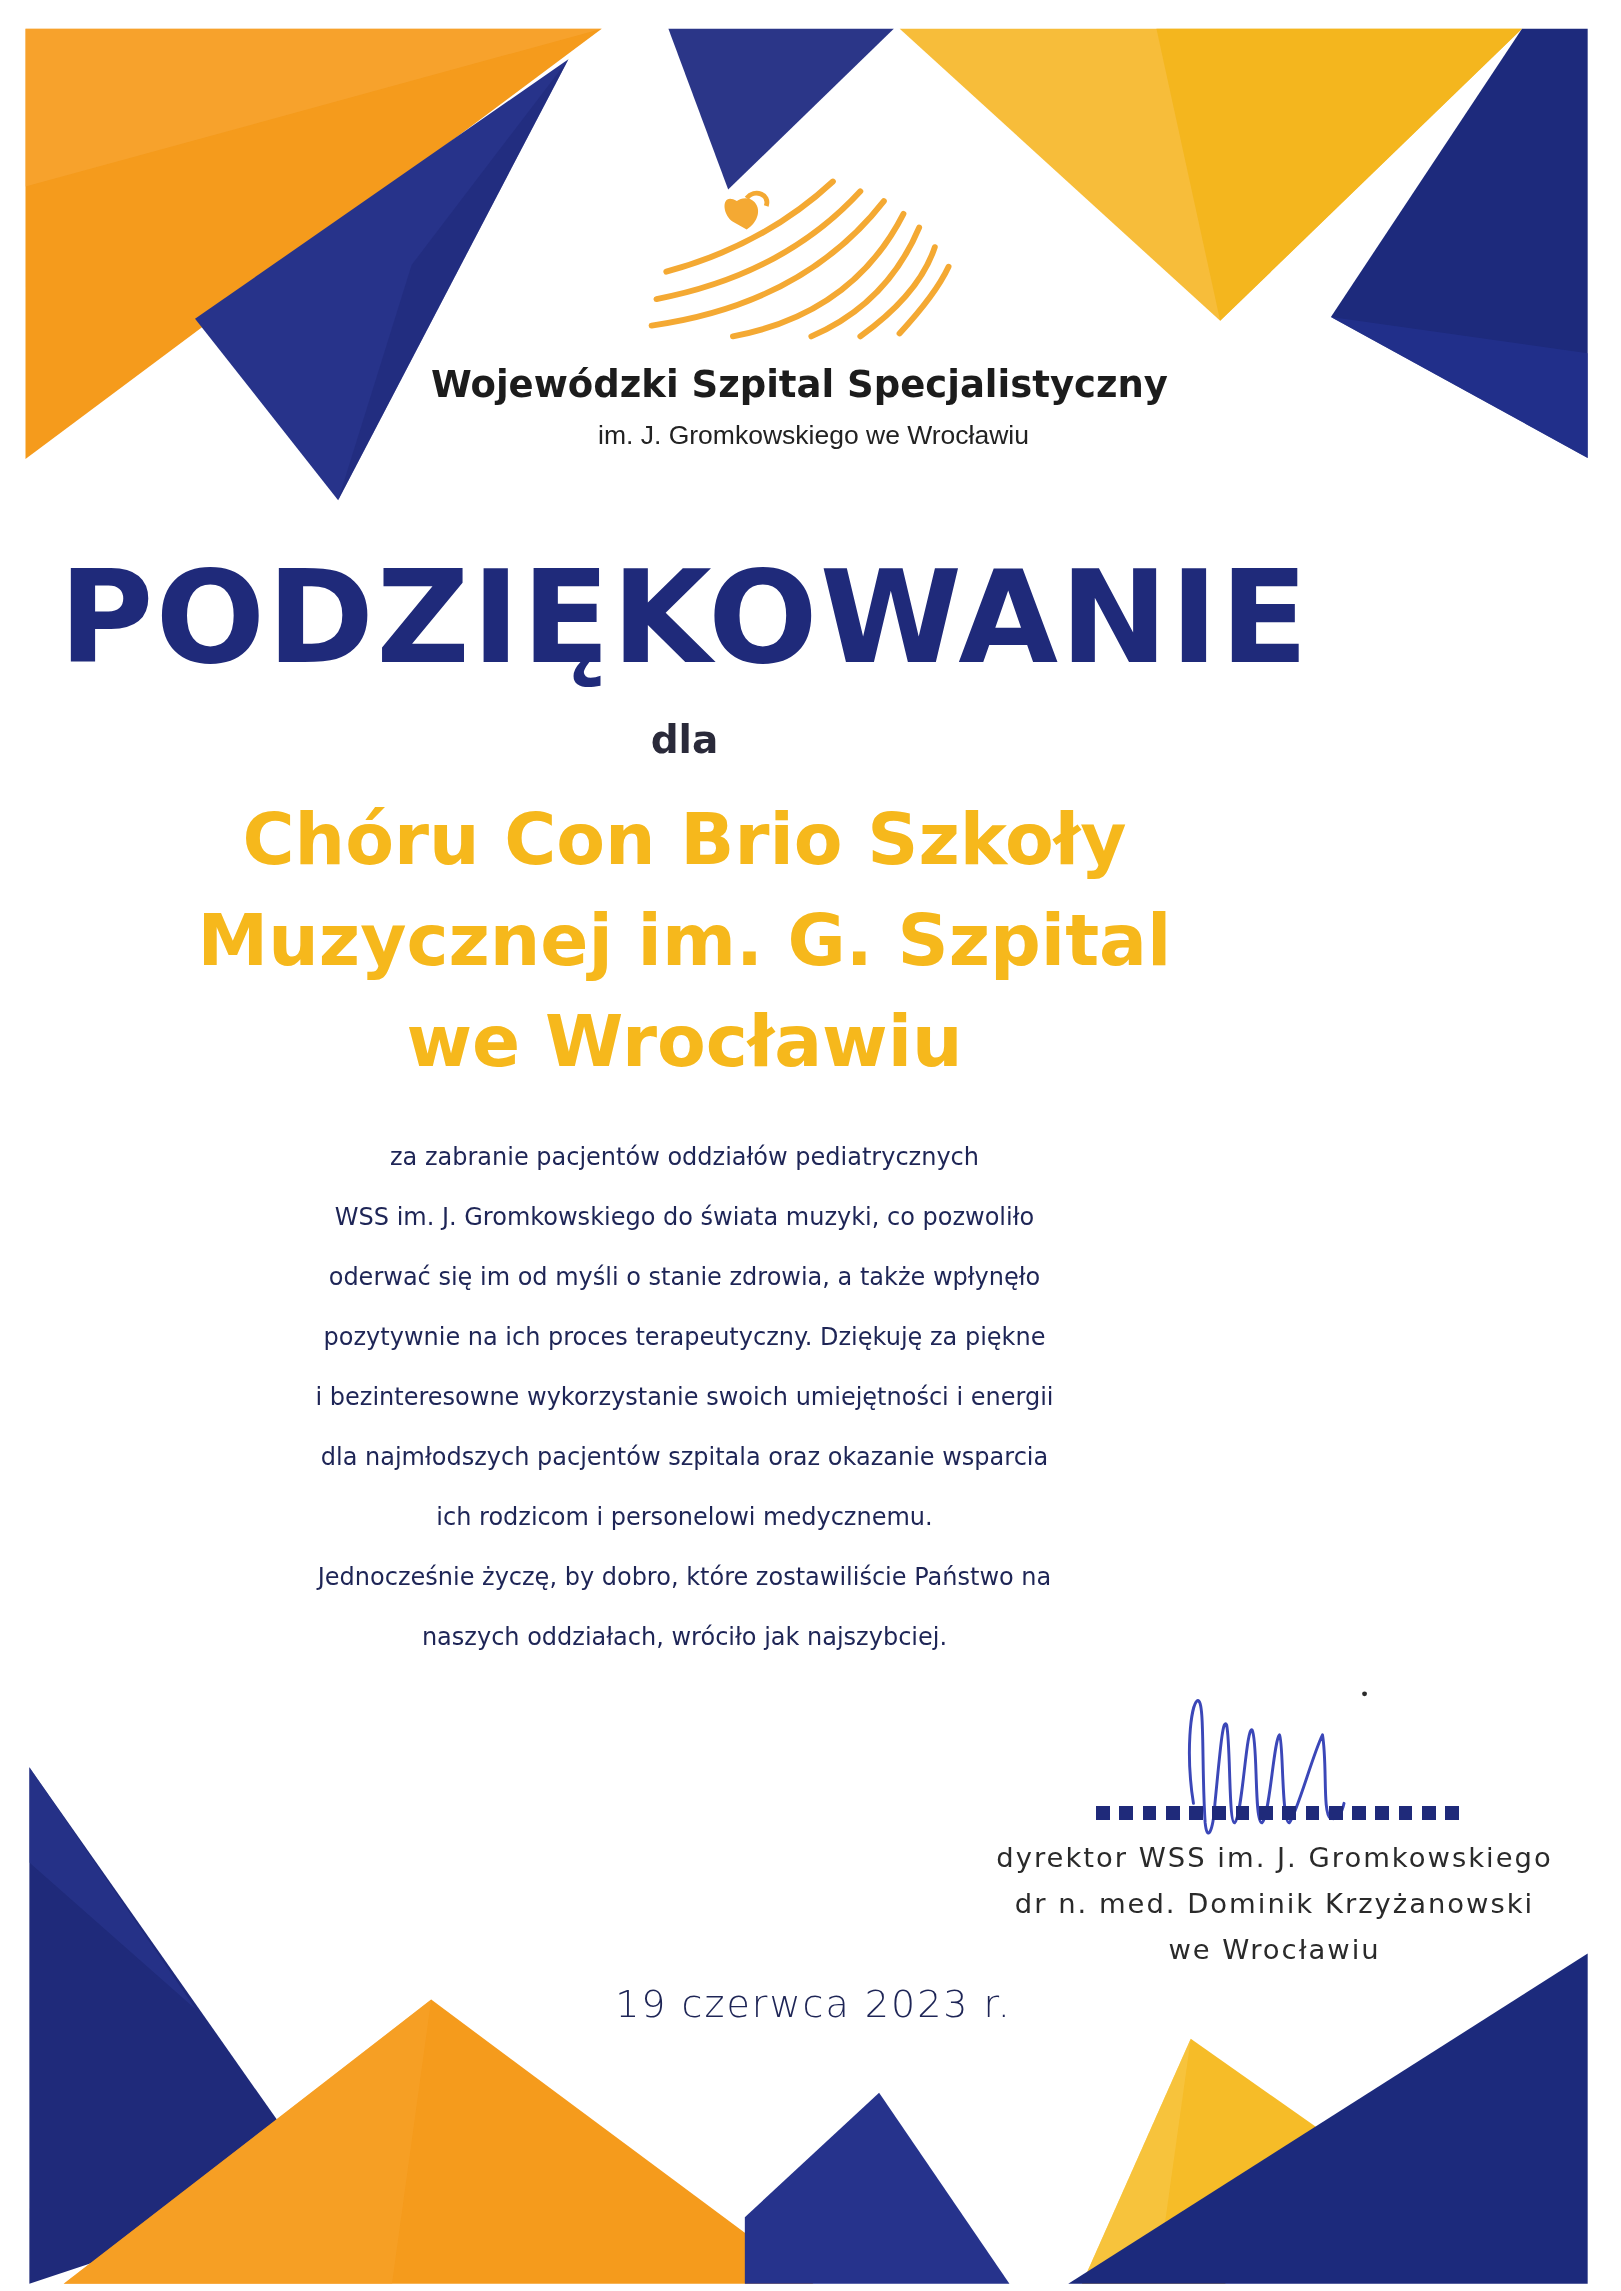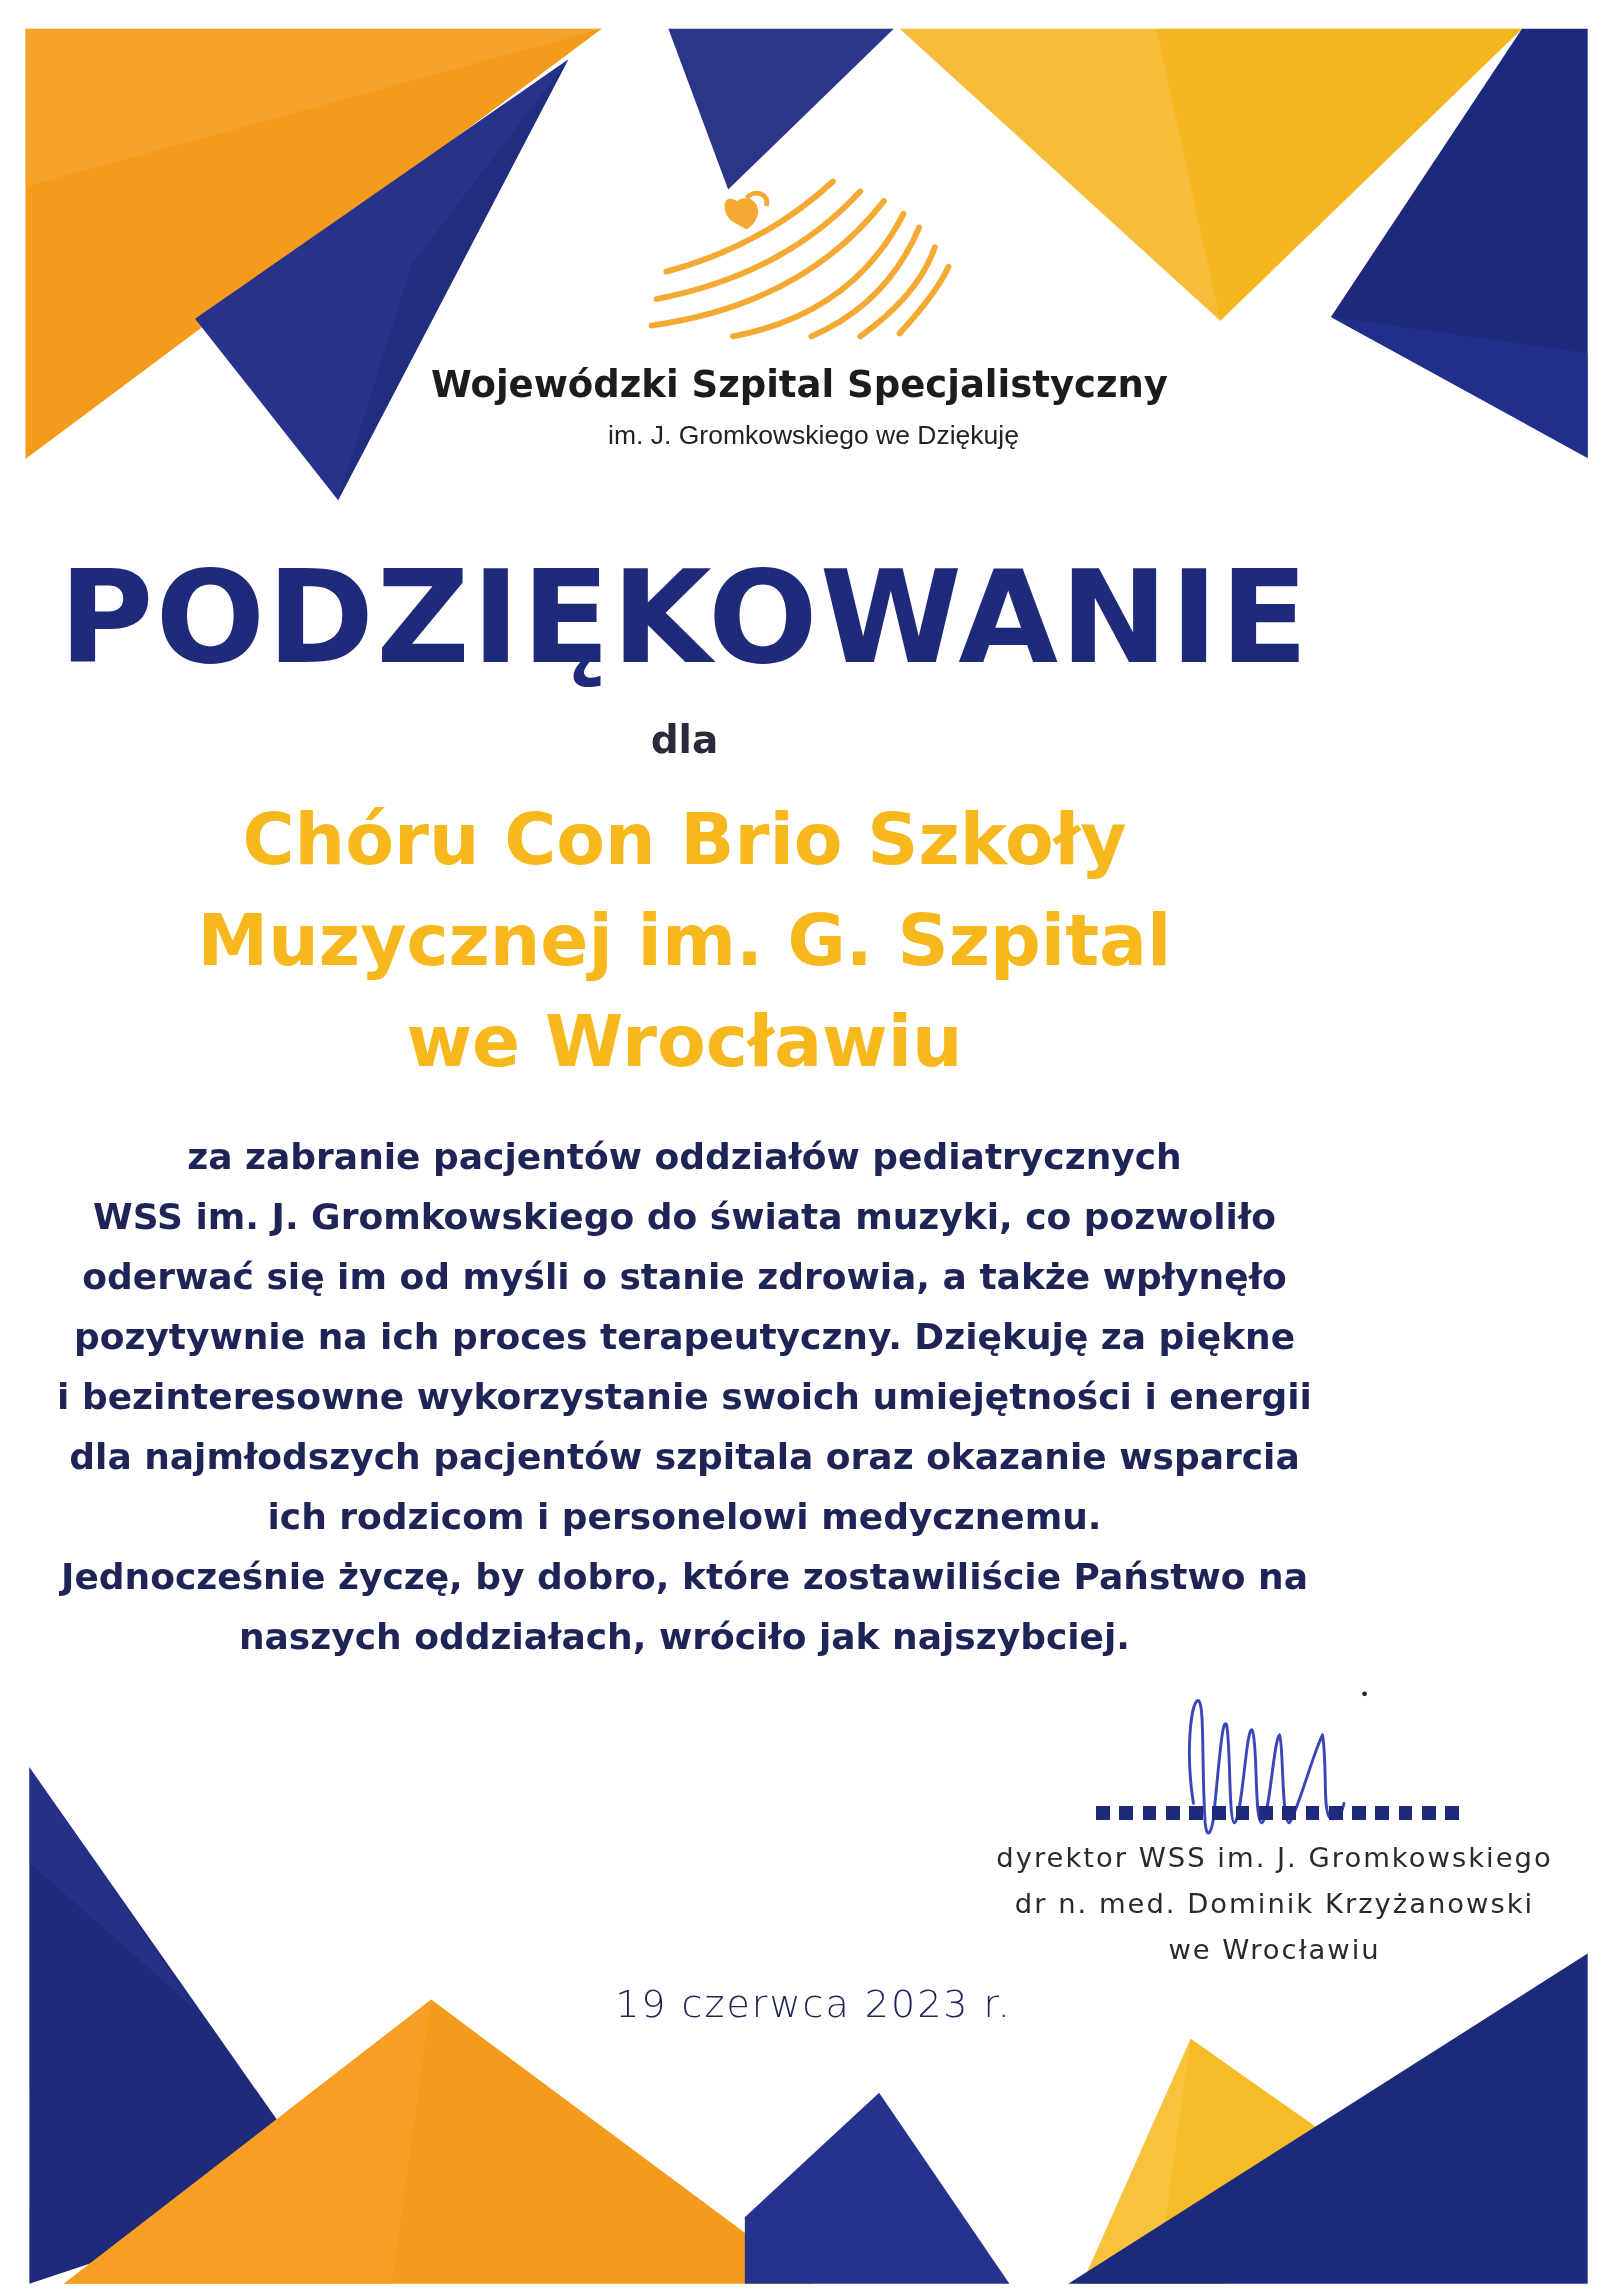--- a/index.html
+++ b/index.html
@@ -22,22 +22,22 @@
     .dla {
       top: 717px; font-family: "DejaVu Sans", sans-serif; font-weight: 700;
       font-size: 39px; color: #2a2a3a;
     }
     .recipient {
       top: 789px; font-family: "DejaVu Sans", sans-serif; font-weight: bold;
       font-size: 71px; color: #f6b81c; line-height: 101px;
     }
     .recipient div { white-space: nowrap; }
     .body-text {
-      top: 1127px; font-family: "DejaVu Sans", sans-serif; font-weight: 700;
-      font-size: 36px; color: #1e2556; line-height: 60px;
+      top: 1127px; font-family: "DejaVu Sans", sans-serif; font-weight: 400;
+      font-size: 24px; color: #1e2556; line-height: 60px;
     }
     .body-text div { white-space: nowrap; }
     .sig-dots {
       left: 1096px; top: 1806px; width: 363px; height: 13.7px;
       display: flex; justify-content: space-between;
     }
     .sig-dots span { width: 13.7px; height: 13.7px; background: #1f2a7a; display: block; }
     .signer {
       left: 941px; width: 667px; top: 1835px; text-align: center;
       font-family: "DejaVu Sans", sans-serif; font-size: 27.4px; color: #2a2a2a;
@@ -91,21 +91,21 @@
     <path d="M108,183 Q230,160 282,58"></path>
     <path d="M188,183 Q265,150 298,72"></path>
     <path d="M238,183 Q298,140 314,92"></path>
     <path d="M278,180 Q315,140 328,112"></path>
   </g>
   <path d="M112,45 C96,35 96,58 108,66 L122,74 C132,68 138,55 130,46 C124,40 116,42 112,45 Z" fill="#f4a933"></path>
   <path d="M122,42 C130,32 146,38 142,50" fill="none" stroke="#f4a933" stroke-width="5"></path>
 </svg>
 
 <div class="abs org-name">Wojewódzki Szpital Specjalistyczny</div>
-<div class="abs org-sub">im. J. Gromkowskiego we Dziękuję</div>
+<div class="abs org-sub">im. J. Gromkowskiego we Wrocławiu</div>
 
 <div class="abs center title">PODZIĘKOWANIE</div>
 <div class="abs center dla">dla</div>
 
 <div class="abs center recipient">
   <div>Chóru Con Brio Szkoły</div>
   <div>Muzycznej im. G. Szpital</div>
   <div>we Wrocławiu</div>
 </div>
 

